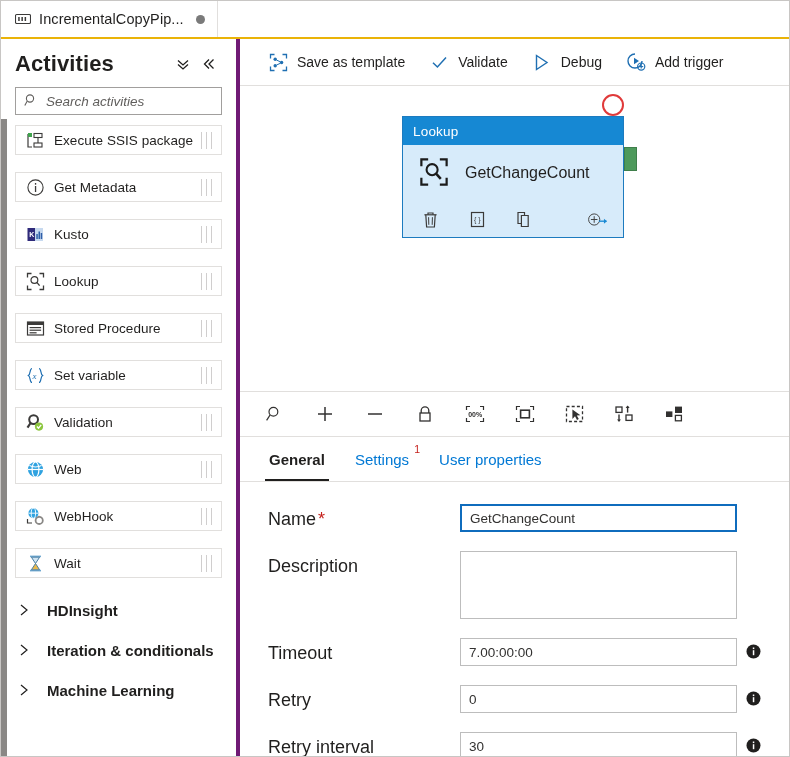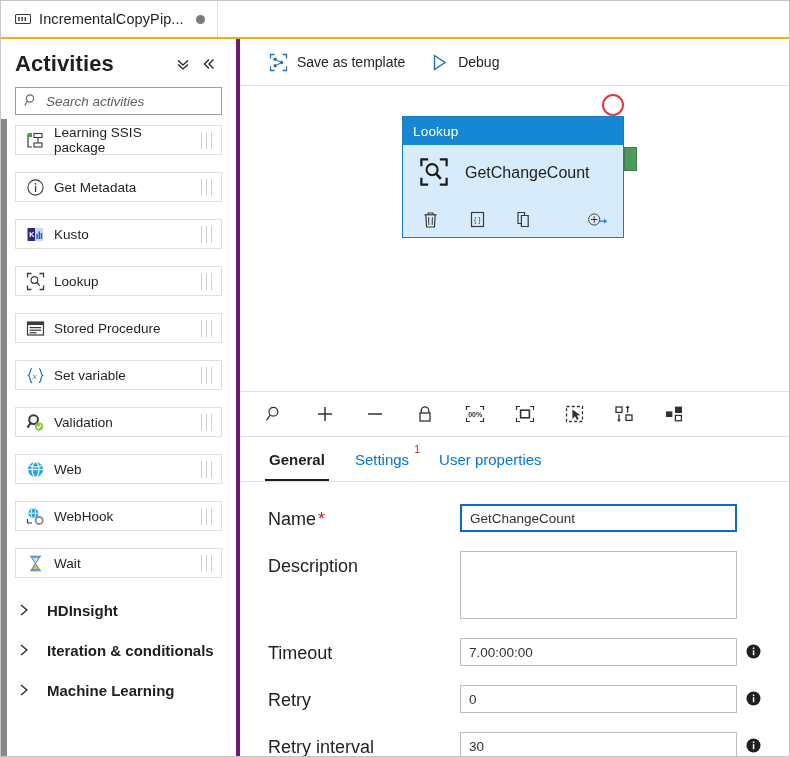--- a/index.html
+++ b/index.html
@@ -448,21 +448,21 @@
         <div class="act-item">
           <span class="act-icon">
             <svg width="19" height="19" viewBox="0 0 19 19">
               <path d="M2 3 L2 16 L6 16" fill="none" stroke="#3b3a39" stroke-width="1.2"></path>
               <polygon points="2,2 6,2 6,6 2,6" fill="#3fa34d"></polygon>
               <rect x="8" y="2.5" width="8" height="4" fill="none" stroke="#3b3a39" stroke-width="1.1"></rect>
               <rect x="8" y="12" width="8" height="4" fill="none" stroke="#3b3a39" stroke-width="1.1"></rect>
               <path d="M12 6.5 L12 12" stroke="#3b3a39" stroke-width="1.1"></path>
             </svg>
           </span>
-          <span class="act-label">Learning SSIS package</span>
+          <span class="act-label">Execute SSIS package</span>
           <span class="drag-grip">
               <i></i>
               <i></i>
               <i></i>
             </span>
         </div>
 
         <div class="act-item">
           <span class="act-icon">
             <svg width="19" height="19" viewBox="0 0 19 19">
@@ -663,30 +663,50 @@
               <circle cx="6.2" cy="6.2" r="1.7" fill="#1f6fb2"></circle>
               <circle cx="12.6" cy="9.5" r="1.7" fill="#1f6fb2"></circle>
               <circle cx="6.2" cy="12.8" r="1.7" fill="#1f6fb2"></circle>
               <line x1="7.6" y1="7.1" x2="11.3" y2="8.8" stroke="#1f6fb2" stroke-width="1"></line>
               <line x1="11.3" y1="10.3" x2="7.6" y2="12" stroke="#1f6fb2" stroke-width="1"></line>
             </svg>
           </span>
           <span class="cmd-label">Save as template</span>
         </div>
 
-
         <div class="cmd-btn">
           <span class="cmd-ico">
             <svg width="19" height="19" viewBox="0 0 19 19">
+              <path d="M3 9.8 L7.4 14 L16 4.6" fill="none" stroke="#1f6fb2" stroke-width="1.5"></path>
+            </svg>
+          </span>
+          <span class="cmd-label">Validate</span>
+        </div>
+
+        <div class="cmd-btn">
+          <span class="cmd-ico">
+            <svg width="19" height="19" viewBox="0 0 19 19">
               <path d="M4.5 2.5 L15 9.5 L4.5 16.5 Z" fill="none" stroke="#1f6fb2" stroke-width="1.4"></path>
             </svg>
           </span>
           <span class="cmd-label">Debug</span>
         </div>
 
+        <div class="cmd-btn">
+          <span class="cmd-ico">
+            <svg width="20" height="20" viewBox="0 0 20 20">
+              <path d="M16 9 A7 7 0 1 1 9 2" fill="none" stroke="#1f6fb2" stroke-width="1.4"></path>
+              <path d="M8 5.8 L13 9 L8 12.2 Z" fill="#1f6fb2"></path>
+              <circle cx="15.2" cy="14.6" r="3.6" fill="none" stroke="#1f6fb2" stroke-width="1.2"></circle>
+              <line x1="15.2" y1="12.6" x2="15.2" y2="16.6" stroke="#1f6fb2" stroke-width="1.1"></line>
+              <line x1="13.2" y1="14.6" x2="17.2" y2="14.6" stroke="#1f6fb2" stroke-width="1.1"></line>
+            </svg>
+          </span>
+          <span class="cmd-label">Add trigger</span>
+        </div>
       </div>
 
       <div class="canvas">
 
         <div class="err-circle"></div>
 
         <div class="node">
           <div class="node-header">Lookup</div>
           <div class="node-body">
             <span>

